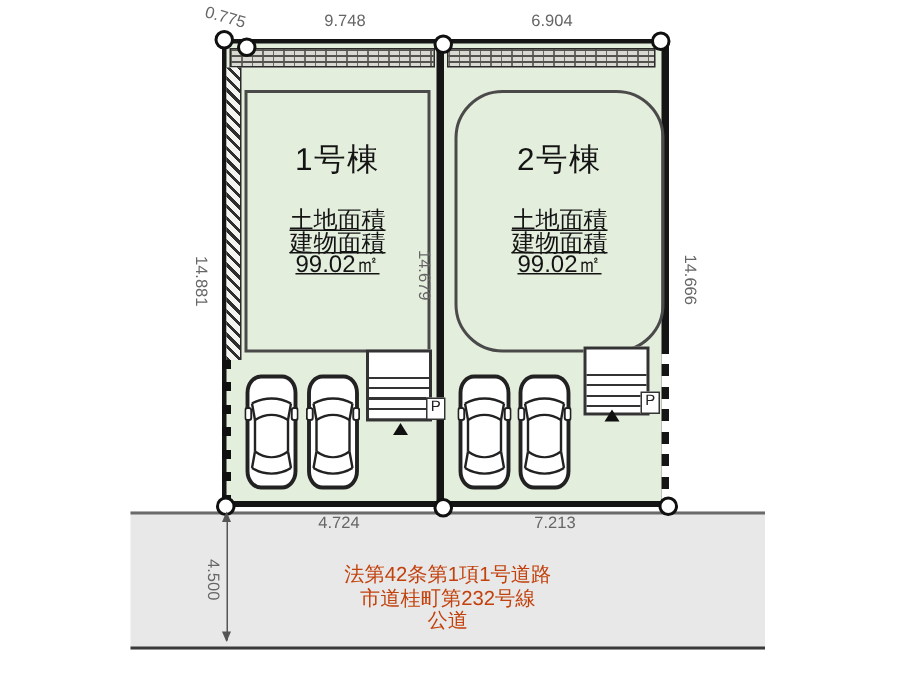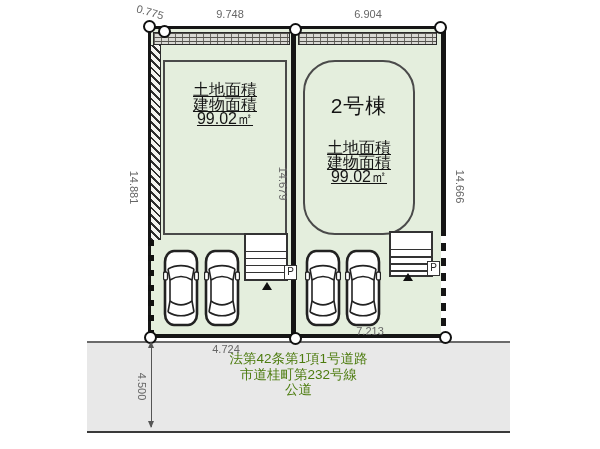--- a/index.html
+++ b/index.html
@@ -7,22 +7,22 @@
     position:relative;width:600px;height:449px;background:#ffffff;overflow:hidden;
     font-family:"Liberation Sans","DejaVu Sans",sans-serif;
   }
   .abs{position:absolute;}
 
   
   #road{
     left:87px;top:341px;width:423px;height:88px;
     background:#e8e8e8;border-top:2px solid #6a6a6a;border-bottom:2px solid #3a3a3a;
   }
-  .road-label{width:100%;text-align:center;padding-top:8px;
-    font-size:13.5px;line-height:15.5px;color:#4d7c0f;}
+  .road-label{width:100%;text-align:center;padding-top:32px;
+    font-size:13.5px;line-height:15.5px;color:#c2410c;}
 
   
   #site{
     left:148px;top:26px;width:290px;height:305px;
     border-style:solid;border-color:#151515;border-width:3px 5px 4px 3px;
     background:#e4eedd;
   }
   #divider{left:291px;top:26px;width:5px;height:312px;background:#151515;}
 
   
@@ -48,21 +48,21 @@
   }
   
   #dash-east{
     left:441px;top:228px;width:5px;height:106px;
     background:repeating-linear-gradient(180deg,transparent 0 8px,#ffffff 8px 15px);
   }
 
   
   .bldg{top:60px;height:175px;border:2px solid #4a4a4a;box-sizing:border-box;text-align:center;color:#141414;}
   #bldg1{left:163px;width:124px;}
-  #bldg2{left:303px;width:112px;border-radius:32px;}
+  #bldg2{left:303px;width:140px;border-radius:32px;}
   .bldg-name{margin-top:30px;font-size:21px;letter-spacing:1px;}
   .bldg-areas{margin-top:21px;font-size:16px;line-height:14.5px;text-decoration:underline;}
 
   
   .steps{background:#ffffff;border:2px solid #333;box-sizing:border-box;}
   #steps1{left:244px;top:233px;width:44px;height:48px;}
   #steps2{left:389px;top:231px;width:44px;height:46px;}
   .treads{position:absolute;left:0;right:0;bottom:0;top:16px;
     background:repeating-linear-gradient(180deg,#333 0 1.5px,transparent 1.5px 7px);}
   .pbox{background:#fff;border:1.5px solid #333;box-sizing:border-box;
@@ -122,20 +122,21 @@
   <div id="site" class="abs"></div>
   <div id="divider" class="abs"></div>
 
   <div id="brick1" class="abs brick"></div>
   <div id="brick2" class="abs brick"></div>
   <div id="hatch-west" class="abs"></div>
   <div id="ticks-west" class="abs"></div>
   <div id="dash-east" class="abs"></div>
 
   <div id="bldg1" class="abs bldg">
+    <div class="bldg-name">1号棟</div>
     <div class="bldg-areas">
       <div>土地面積</div>
       <div>建物面積</div>
       <div>99.02㎡</div>
     </div>
   </div>
 
   <div id="bldg2" class="abs bldg">
     <div class="bldg-name">2号棟</div>
     <div class="bldg-areas">
@@ -177,20 +178,20 @@
   <div class="abs pt" style="left:289px;top:332px"></div>
   <div class="abs pt" style="left:439px;top:331px"></div>
 
   <div class="abs dim" style="left:132px;top:6px;width:36px;transform:rotate(16deg)">0.775</div>
   <div class="abs dim" style="left:208px;top:8px">9.748</div>
   <div class="abs dim" style="left:346px;top:8px">6.904</div>
   <div class="abs dim v" style="left:111px;top:181px">14.881</div>
   <div class="abs dim v" style="left:260px;top:177px">14.679</div>
   <div class="abs dim v" style="left:437px;top:180px">14.666</div>
   <div class="abs dim" style="left:204px;top:343px">4.724</div>
-  <div class="abs dim" style="left:348px;top:325px">7.213</div>
+  <div class="abs dim" style="left:348px;top:343px">7.213</div>
   <div class="abs dim v" style="left:119px;top:380px">4.500</div>
 
   <div id="dimline-road" class="abs"></div>
   <div class="abs arrow-up"></div>
   <div class="abs arrow-down"></div>
 
 </div>
 
 </body></html>

